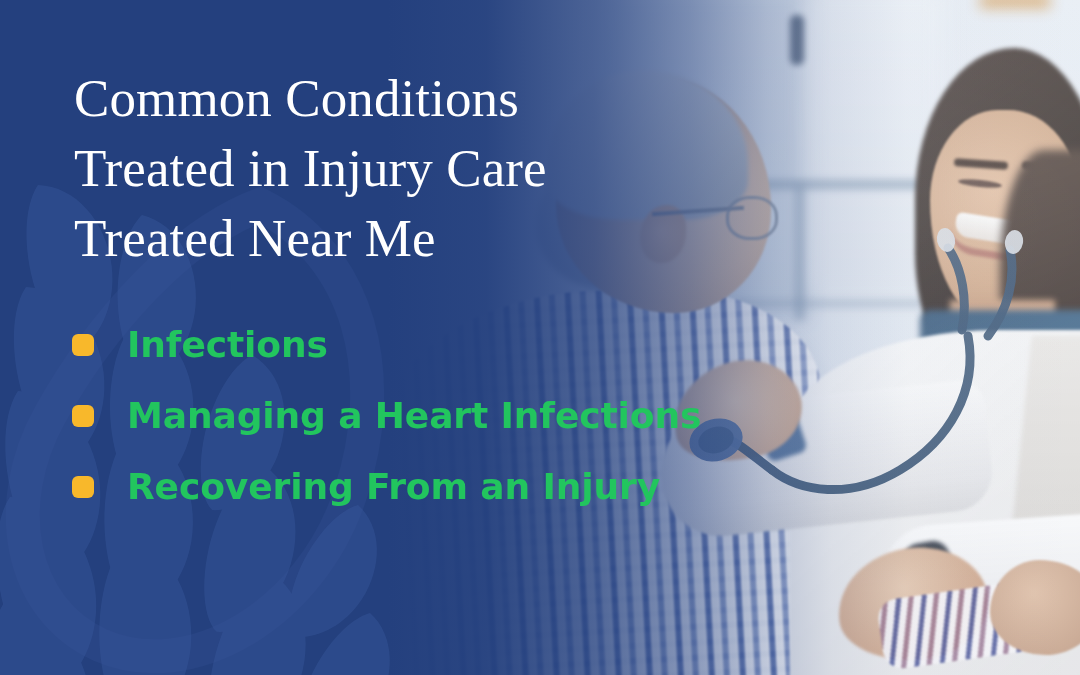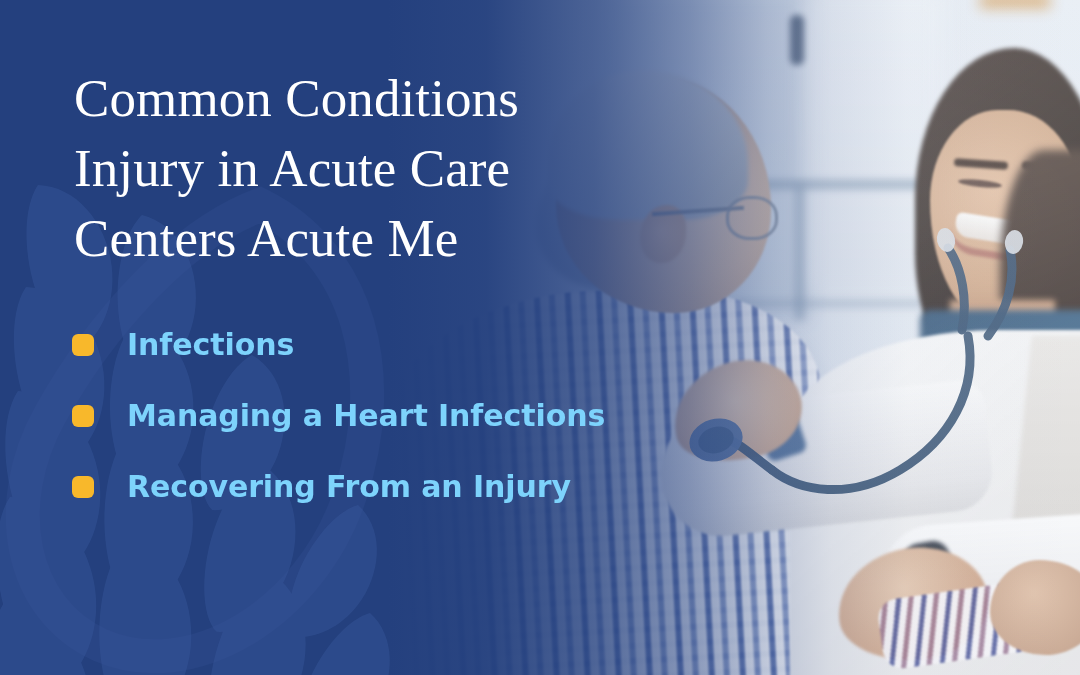--- a/index.html
+++ b/index.html
@@ -434,23 +434,23 @@
     width: 22px;
     height: 22px;
     border-radius: 6px;
     background: #f8b82b;
     flex: 0 0 auto;
   }
   .bullet-text {
     margin-left: 33px;
     font-family: "DejaVu Sans", "Liberation Sans", sans-serif;
     font-weight: 700;
-    font-size: 30px;
+    font-size: 36px;
     line-height: 1;
-    color: #7dd3fc;
+    color: #22c55e;
     white-space: nowrap;
     letter-spacing: -.1px;
   }
 </style>
 </head>
 <body>
 
 <div class="banner">
 
   <div class="photo">
@@ -550,22 +550,22 @@
 
       <use href="#leafShape" transform="translate(398,330) rotate(18) scale(.82)"></use>
       <use href="#leafShape" transform="translate(410,438) rotate(18) scale(.86)"></use>
     </g>
   </svg>
 
   <div class="content">
 
     <h1 class="headline">
       <span class="ln">Common Conditions</span>
-      <span class="ln">Injury in Acute Care</span>
-      <span class="ln">Centers Acute Me</span>
+      <span class="ln">Treated in Injury Care</span>
+      <span class="ln">Treated Near Me</span>
     </h1>
 
     <ul class="bullets">
       <li class="bullet-item">
         <span class="bullet-marker"></span>
         <span class="bullet-text">Infections</span>
       </li>
       <li class="bullet-item">
         <span class="bullet-marker"></span>
         <span class="bullet-text">Managing a Heart Infections</span>

